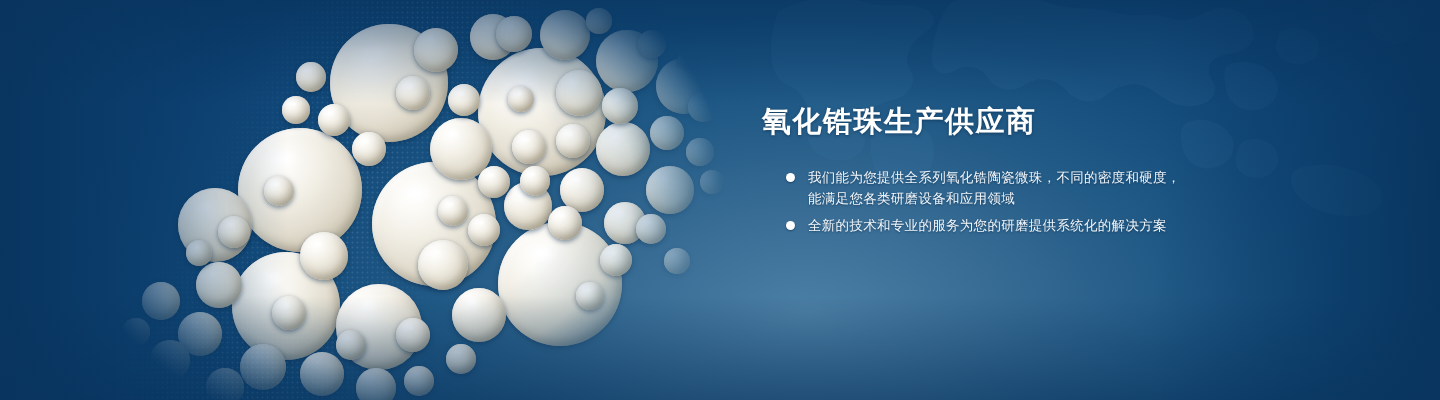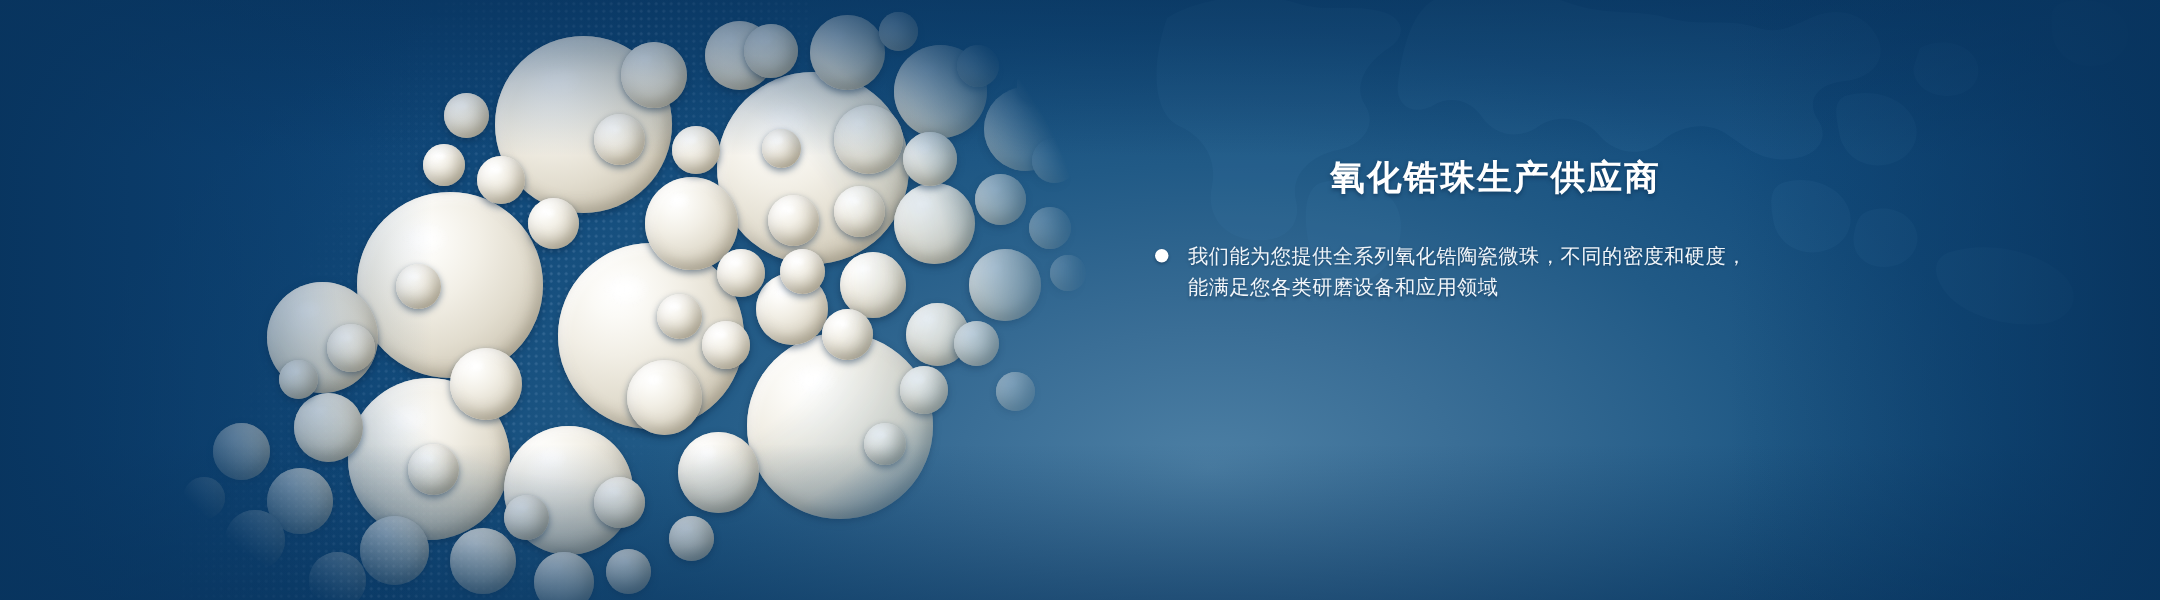--- a/index.html
+++ b/index.html
@@ -71,28 +71,27 @@
     filter:blur(.6px);
   }
   .bead.sm::after{left:26%;top:17%;width:30%;height:24%;}
 
   
   .content{
     position:absolute;left:762px;top:104px;width:470px;
     color:#fff;
   }
   .headline{
-    font-size:23px;font-weight:bold;letter-spacing:1.5px;
+    font-size:29px;font-weight:bold;letter-spacing:1.5px;
     line-height:1.22;margin:0 0 28px 0;
     color:#ffffff;
     text-shadow:0 1px 3px rgba(5,35,65,.55);
     white-space:nowrap;
-    text-align:center;
-  }
-  .bullets{list-style:none;margin:0;padding:0;}
+  }
+  .bullets{list-style:none;margin:16px;padding:0;}
   .bullet{
     position:relative;
     padding-left:30px;
     font-size:13.5px;
     line-height:21px;
     letter-spacing:.3px;
     color:#f2f6fa;
     margin-bottom:6px;
     text-shadow:0 1px 2px rgba(5,35,65,.5);
   }
@@ -219,16 +218,20 @@
 
   <div class="content">
     <h1 class="headline">氧化锆珠生产供应商</h1>
 
     <ul class="bullets">
       <li class="bullet">
         <span class="dot"></span>
         <span class="ln">我们能为您提供全系列氧化锆陶瓷微珠，不同的密度和硬度，</span>
         <span class="ln">能满足您各类研磨设备和应用领域</span>
       </li>
+      <li class="bullet">
+        <span class="dot"></span>
+        <span class="ln">全新的技术和专业的服务为您的研磨提供系统化的解决方案</span>
+      </li>
     </ul>
   </div>
 
 </div>
 
 </body></html>

